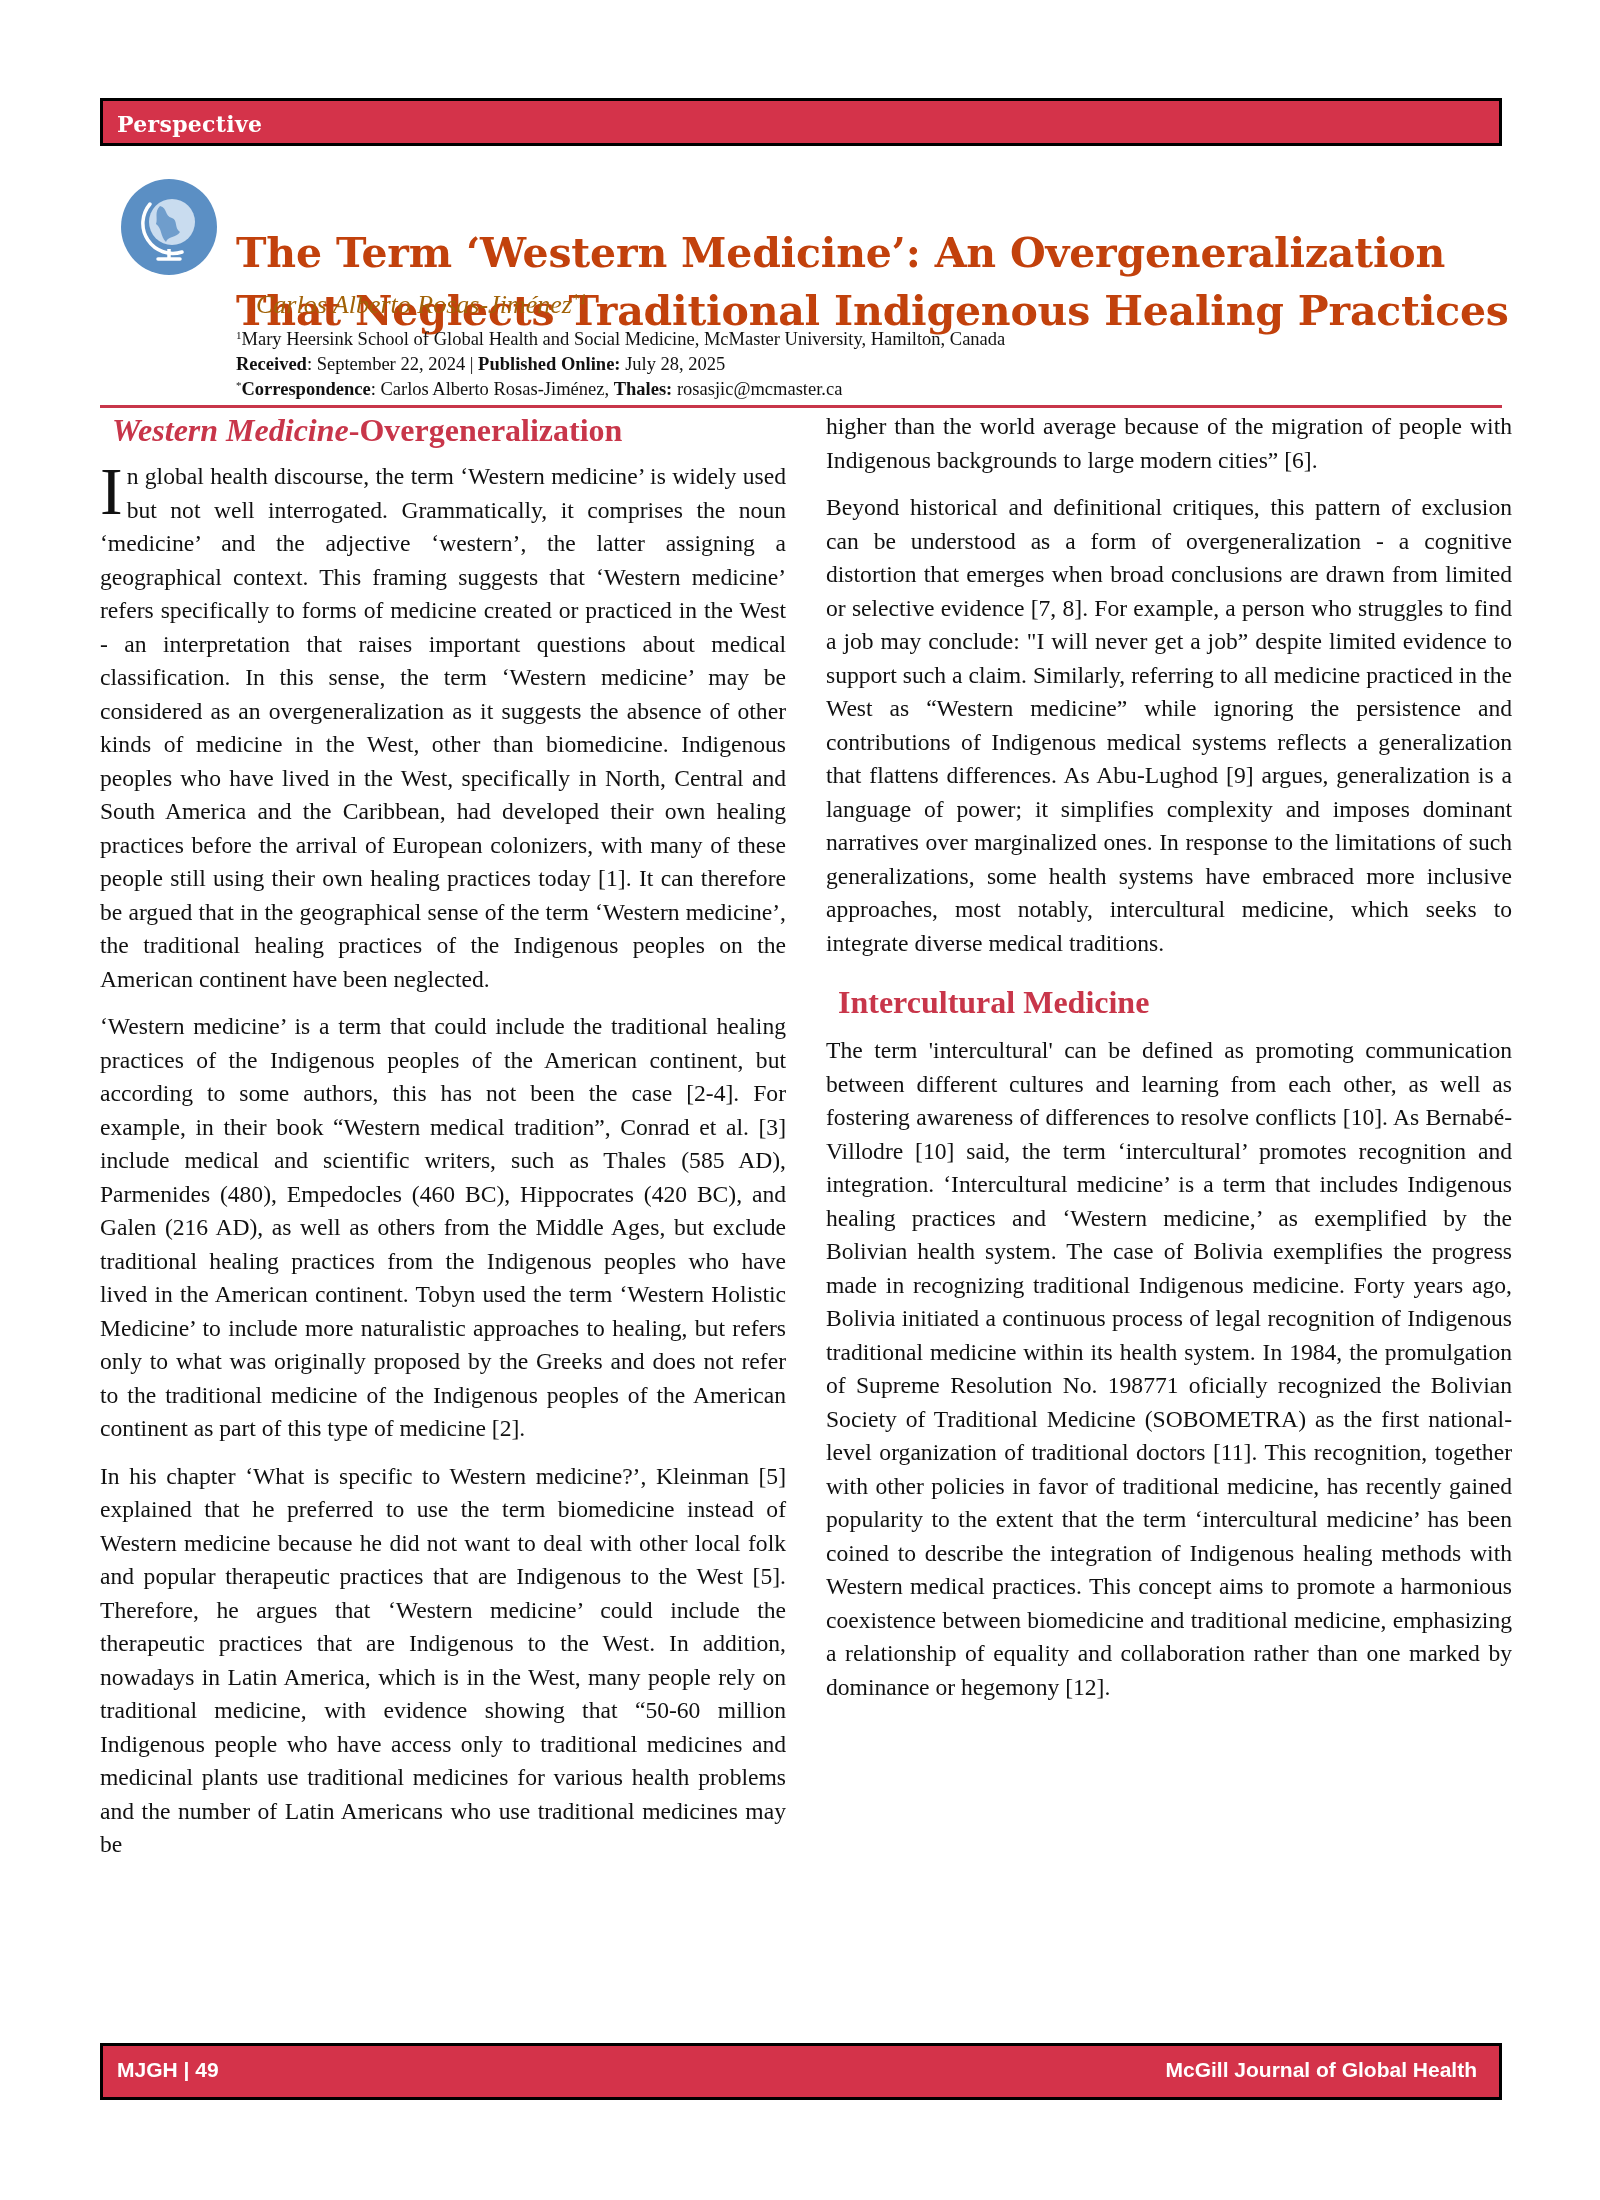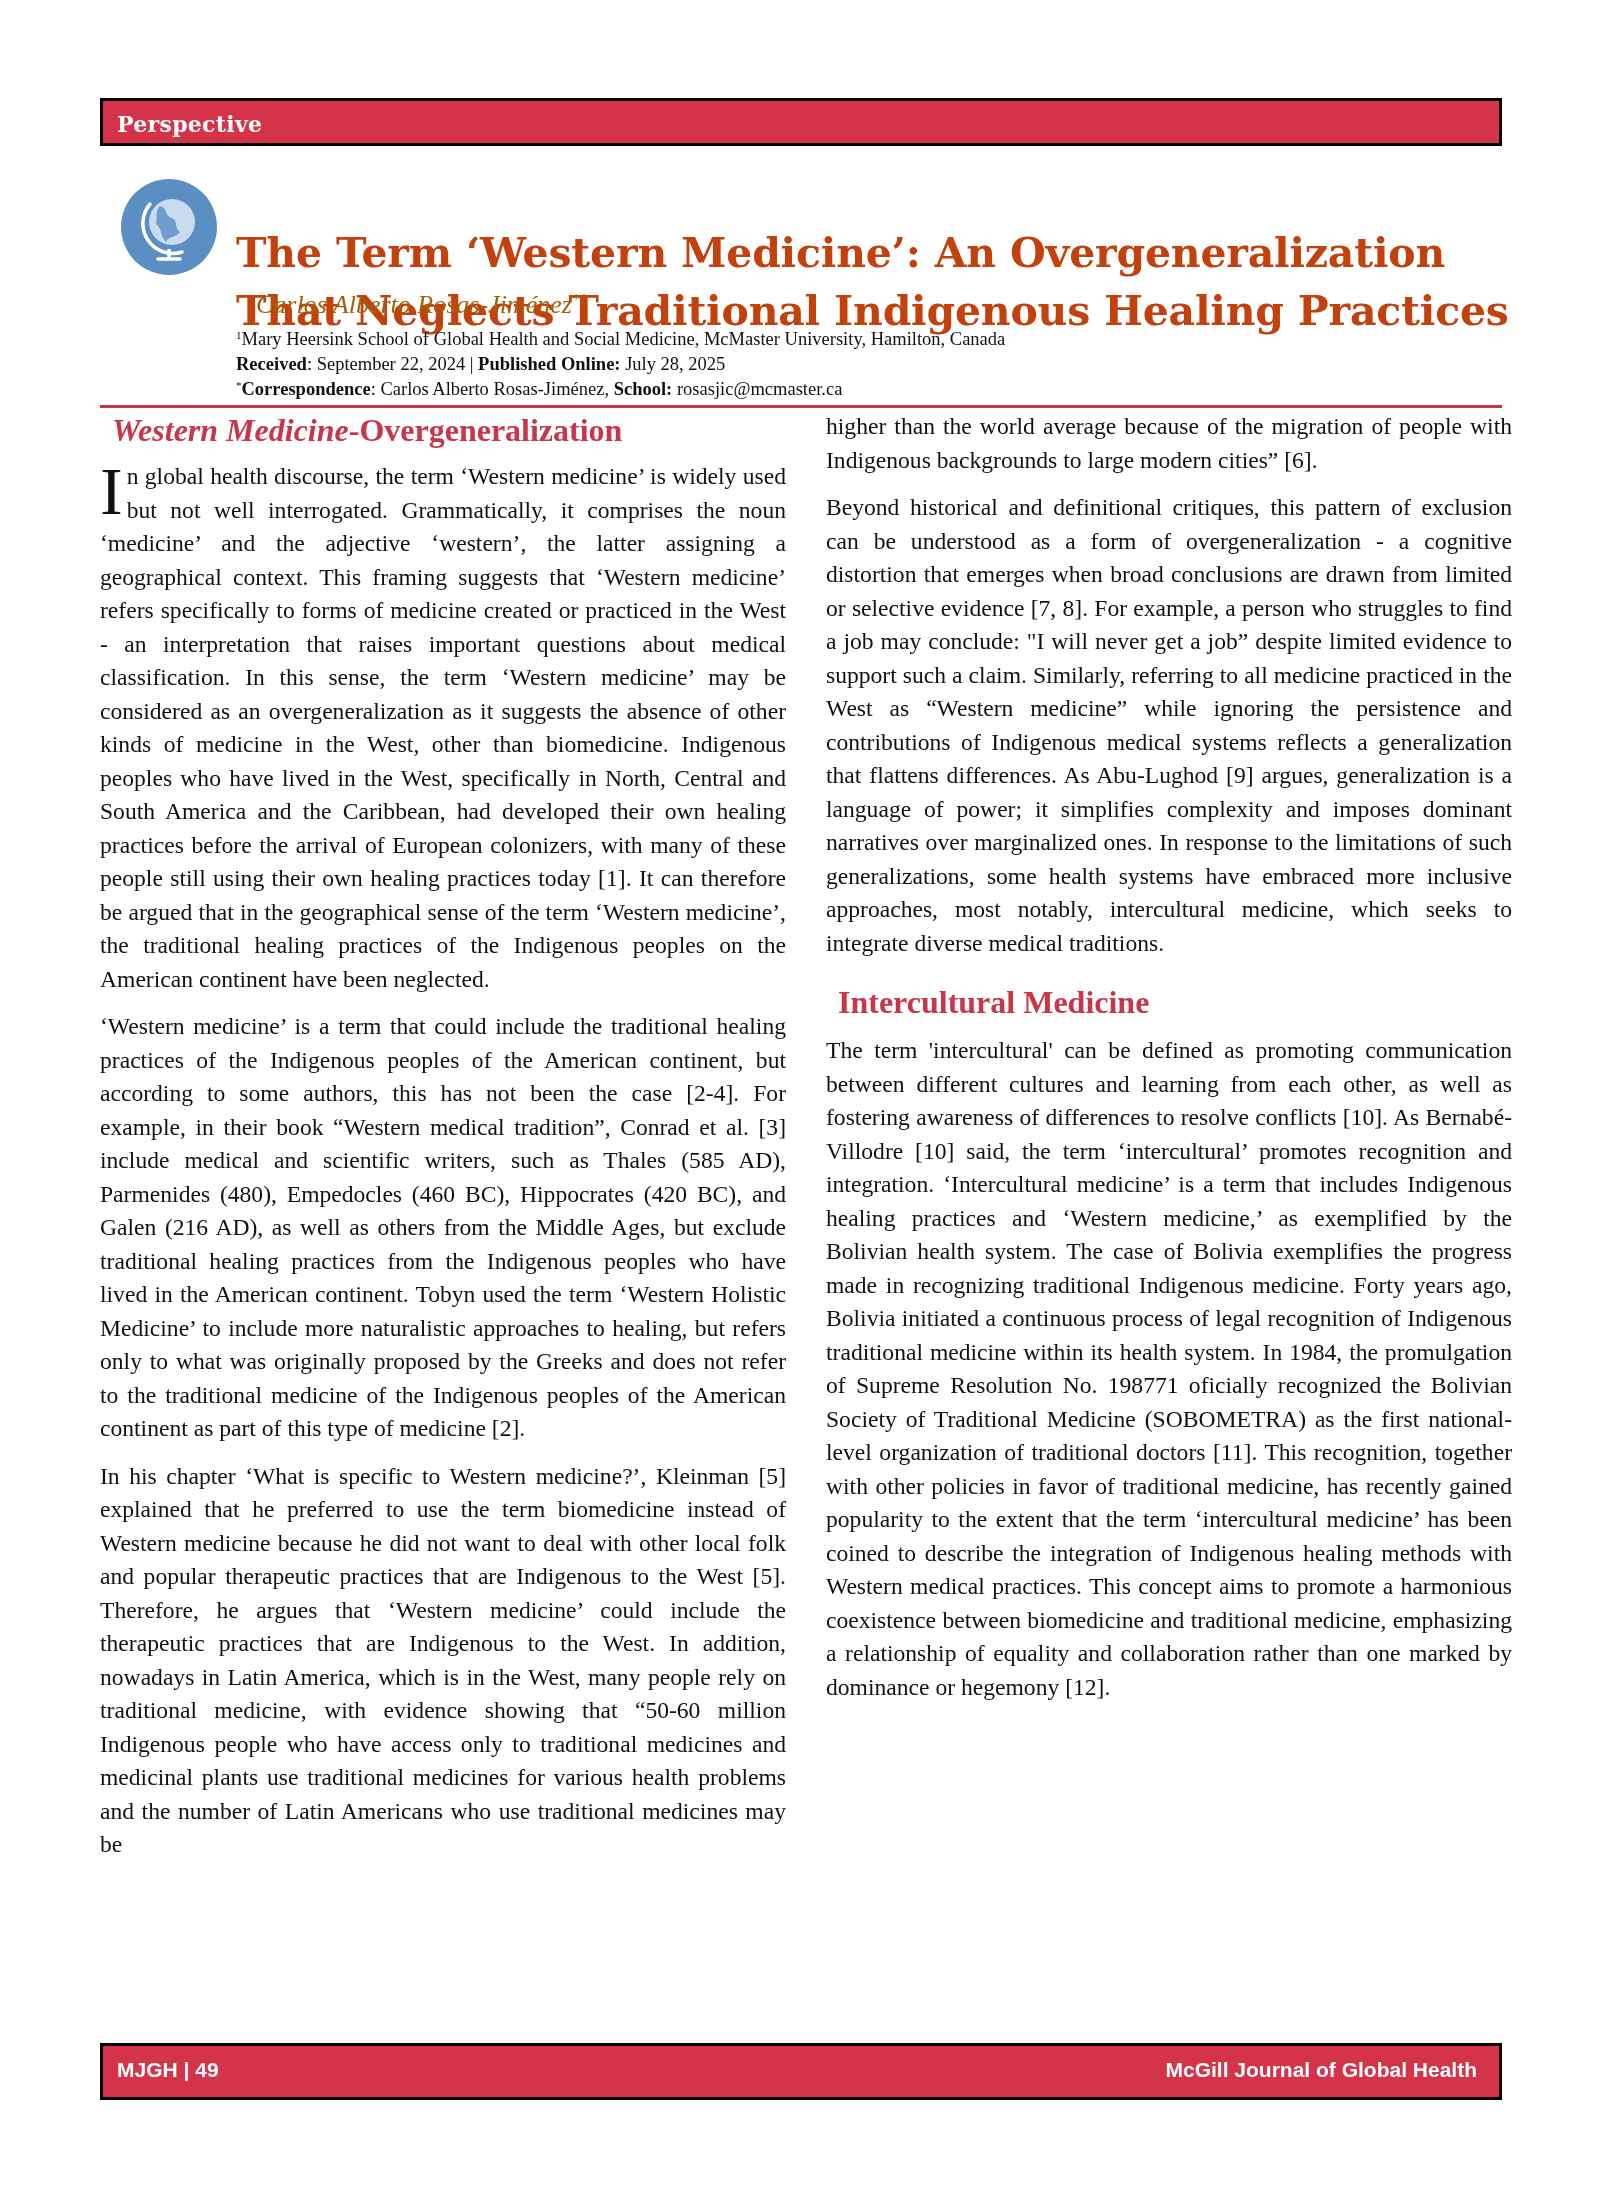--- a/index.html
+++ b/index.html
@@ -92,21 +92,21 @@
   <span class="line">The Term ‘Western Medicine’: An Overgeneralization</span>
   <span class="line">That Neglects Traditional Indigenous Healing Practices</span>
 </div>
 
 <div class="author"><span>Carlos Alberto Rosas-Jiménez</span><sup>*1</sup></div>
 
 <div class="meta meta-affil"><sup>1</sup><span>Mary Heersink School of Global Health and Social Medicine, McMaster University, Hamilton, Canada</span></div>
 
 <div class="meta meta-dates"><b>Received</b><span>: September 22, 2024 | </span><b>Published Online:</b><span> July 28, 2025</span></div>
 
-<div class="meta meta-corr"><sup>*</sup><b>Correspondence</b><span>: Carlos Alberto Rosas-Jiménez, </span><b>School:</b><span> rosasjic@mcmaster.ca</span></div>
+<div class="meta meta-corr"><sup>*</sup><b>Correspondence</b><span>: Carlos Alberto Rosas-Jiménez, </span><b>Thales:</b><span> rosasjic@mcmaster.ca</span></div>
 
 <div class="header-rule"></div>
 
 <div class="col col-left">
   <h2 class="section-heading"><em>Western Medicine</em><span>-Overgeneralization</span></h2>
   <p class="first"><span class="dropcap">I</span><span>n global health discourse, the term ‘Western medicine’ is widely used but not well interrogated. Grammatically, it comprises the noun ‘medicine’ and the adjective ‘western’, the latter assigning a geographical context. This framing suggests that ‘Western medicine’ refers specifically to forms of medicine created or practiced in the West - an interpretation that raises important questions about medical classification. In this sense, the term ‘Western medicine’ may be considered as an overgeneralization as it suggests the absence of other kinds of medicine in the West, other than biomedicine. Indigenous peoples who have lived in the West, specifically in North, Central and South America and the Caribbean, had developed their own healing practices before the arrival of European colonizers, with many of these people still using their own healing practices today [1]. It can therefore be argued that in the geographical sense of the term ‘Western medicine’, the traditional healing practices of the Indigenous peoples on the American continent have been neglected.</span></p>
   <p>‘Western medicine’ is a term that could include the traditional healing practices of the Indigenous peoples of the American continent, but according to some authors, this has not been the case [2-4]. For example, in their book “Western medical tradition”, Conrad et al. [3] include medical and scientific writers, such as Thales (585 AD), Parmenides (480), Empedocles (460 BC), Hippocrates (420 BC), and Galen (216 AD), as well as others from the Middle Ages, but exclude traditional healing practices from the Indigenous peoples who have lived in the American continent. Tobyn used the term ‘Western Holistic Medicine’ to include more naturalistic approaches to healing, but refers only to what was originally proposed by the Greeks and does not refer to the traditional medicine of the Indigenous peoples of the American continent as part of this type of medicine [2].</p>
   <p>In his chapter ‘What is specific to Western medicine?’, Kleinman [5] explained that he preferred to use the term biomedicine instead of Western medicine because he did not want to deal with other local folk and popular therapeutic practices that are Indigenous to the West [5]. Therefore, he argues that ‘Western medicine’ could include the therapeutic practices that are Indigenous to the West. In addition, nowadays in Latin America, which is in the West, many people rely on traditional medicine, with evidence showing that “50-60 million Indigenous people who have access only to traditional medicines and medicinal plants use traditional medicines for various health problems and the number of Latin Americans who use traditional medicines may be</p>
 </div>
 

